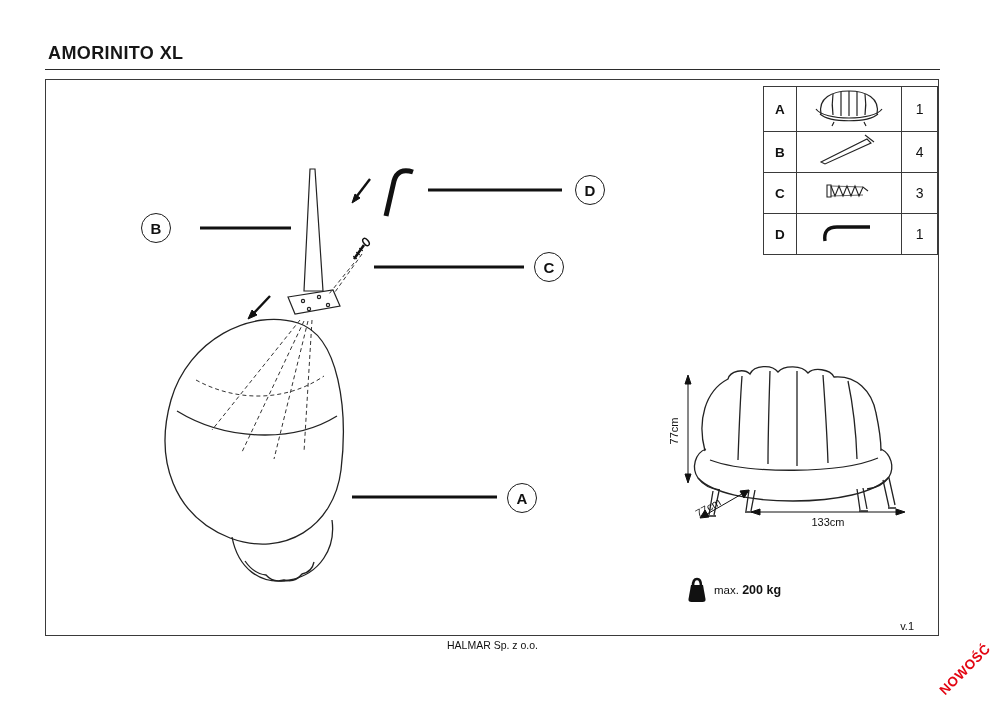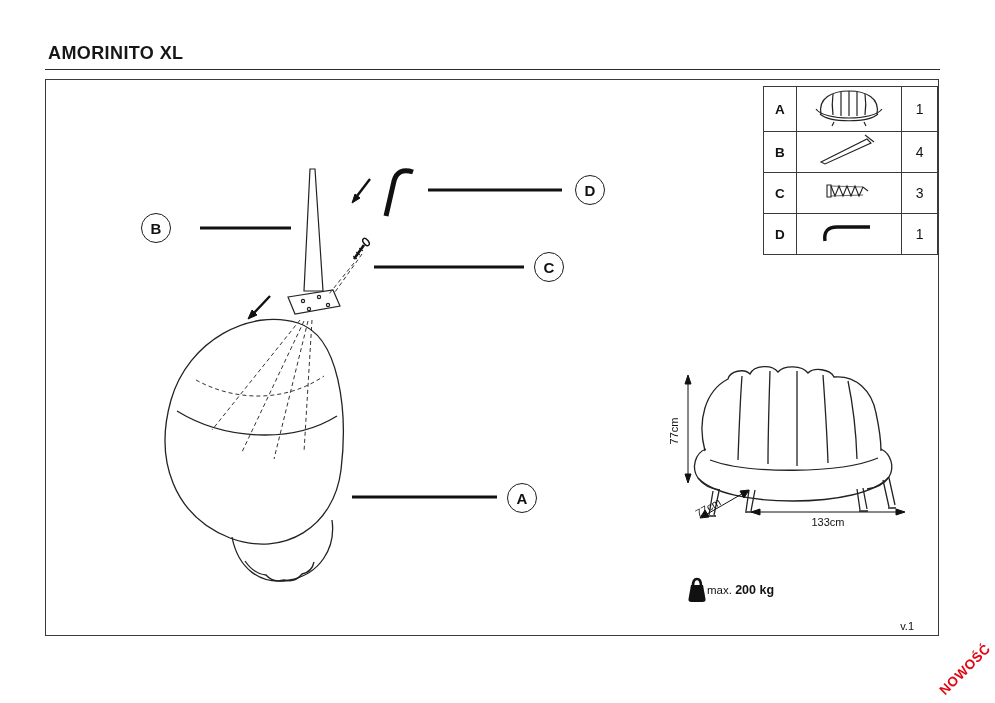--- a/index.html
+++ b/index.html
@@ -17,21 +17,21 @@
   .callout-b { left:95px;  top:133px; }
   .callout-d { left:529px; top:95px; }
   .callout-c { left:488px; top:172px; }
   .callout-a { left:461px; top:403px; }
   .parts-table { position:absolute; left:717px; top:6px; border-collapse:collapse; background:#fff; }
   .parts-table td { border:1px solid #3a3a3a; text-align:center; vertical-align:middle; }
   .cell-letter { width:34px; height:41px; font-weight:700; font-size:13.5px; }
   .cell-icon { width:106px; }
   .cell-qty { width:37px; font-size:14px; }
   .sofa-dim { position:absolute; left:604px; top:281px; }
-  .weight { position:absolute; left:641px; top:496px; display:flex; align-items:center; }
+  .weight { position:absolute; left:641px; top:496px; display:flex; align-items:center; gap:7px; }
   .weight-text { font-size:11.5px; }
   .weight-text b { font-size:12.5px; }
   .version { position:absolute; right:24px; bottom:3px; font-size:11px; }
   .footer { position:absolute; left:45px; top:639px; width:895px; text-align:center;
             font-size:10.5px; line-height:13.5px; color:#101010; }
   .badge { position:absolute; left:925px; top:662px; width:80px; text-align:center;
            transform:rotate(-45deg); color:#e30613; font-weight:700; font-size:13.5px;
            letter-spacing:.5px; }
   svg text { font-family:"Liberation Sans", sans-serif; fill:#111; }
 </style>
@@ -212,17 +212,18 @@
       <div class="weight-text">
         <span>max.</span>
         <b>200 kg</b>
       </div>
     </div>
 
     <div class="version">v.1</div>
   </div>
 
   <div class="footer">
+    <div>HALMAR Sp. z o.o.</div>
   </div>
 
   <div class="badge">NOWOŚĆ</div>
 
 </div>
 
 </body></html>

